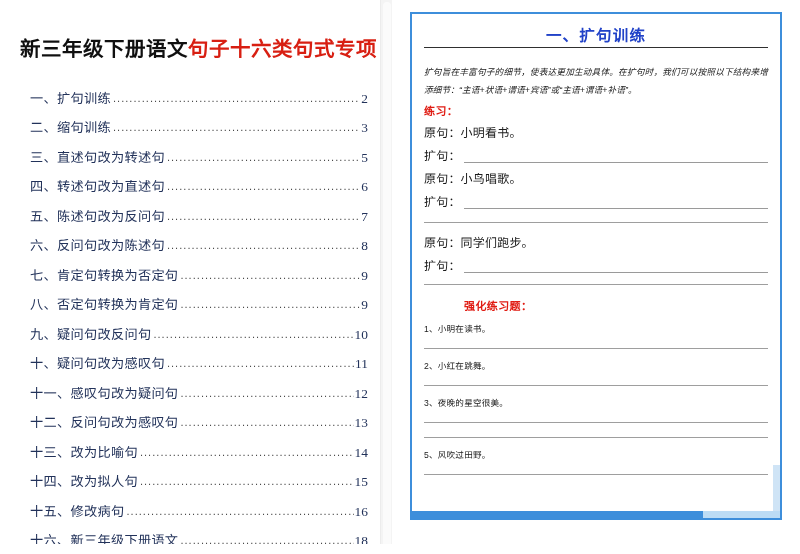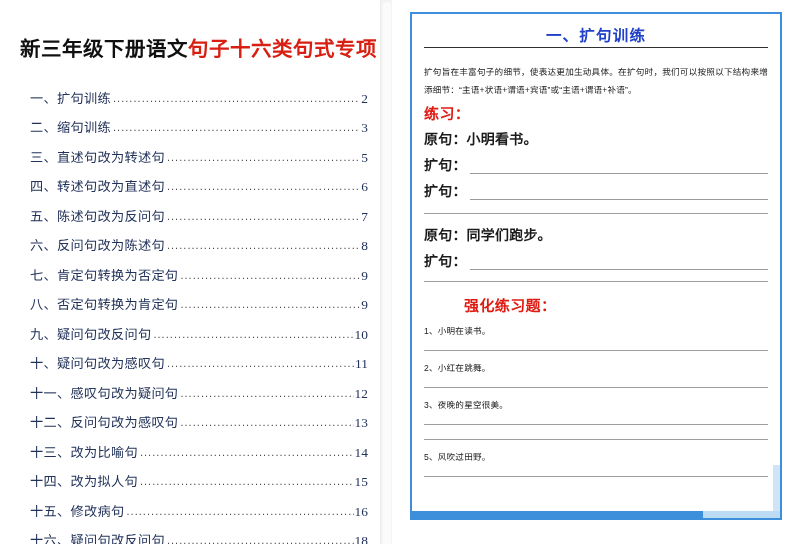--- a/index.html
+++ b/index.html
@@ -152,40 +152,40 @@
   }
 
   .para {
     font-size: 8.6px;
     color: #1b1b1b;
     line-height: 2.05;
     text-align: justify;
     letter-spacing: 0.15px;
     margin: 16px 0 3px 0;
     text-indent: 0;
+    font-style: italic;
   }
 
   .sub-heading {
     color: #e01b12;
     font-weight: 700;
-    font-size: 15px;
+    font-size: 11px;
     letter-spacing: 0.4px;
     margin: 3px 0 5px 0;
   }
   .sub-heading.strong-gap { margin: 8px 0 9px 0; padding-left: 40px; }
 
   .qa-line {
-    font-size: 14px;
+    font-size: 12px;
     color: #1b1b1b;
     letter-spacing: 0.2px;
     margin: 0 0 6px 0;
     display: flex;
     align-items: flex-end;
     min-height: 12px;
-    font-weight: bold;
   }
   .qa-label { flex: 0 0 auto; white-space: nowrap; }
   .qa-blank {
     flex: 1 1 auto;
     border-bottom: 1px solid #9a9a9a;
     height: 9px;
     margin-left: 3px;
   }
   .qa-line.with-blank { }
 
@@ -350,21 +350,21 @@
           <span class="toc-page">15</span>
         </div>
 
         <div class="toc-row">
           <span class="toc-label">十五、修改病句</span>
           <span class="toc-dots">................................................................................................</span>
           <span class="toc-page">16</span>
         </div>
 
         <div class="toc-row">
-          <span class="toc-label">十六、疑问句改反问句</span>
+          <span class="toc-label">十六、新三年级下册语文</span>
           <span class="toc-dots">................................................................................................</span>
           <span class="toc-page">18</span>
         </div>
 
       </div>
     </div>
 
     <div class="left-scrollbar">
       <div class="left-scroll-thumb"></div>
     </div>
@@ -381,20 +381,21 @@
         <p class="para">扩句旨在丰富句子的细节，使表达更加生动具体。在扩句时，我们可以按照以下结构来增添细节：“主语+状语+谓语+宾语”或“主语+谓语+补语”。</p>
 
         <div class="sub-heading">练习：</div>
 
         <div class="qa-line">原句：小明看书。</div>
         <div class="qa-line with-blank">
           <span class="qa-label">扩句：</span>
           <span class="qa-blank"></span>
         </div>
 
+        <div class="qa-line">原句：小鸟唱歌。</div>
         <div class="qa-line with-blank">
           <span class="qa-label">扩句：</span>
           <span class="qa-blank"></span>
         </div>
 
         <div class="rule"></div>
 
         <div class="qa-line">原句：同学们跑步。</div>
         <div class="qa-line with-blank">
           <span class="qa-label">扩句：</span>

